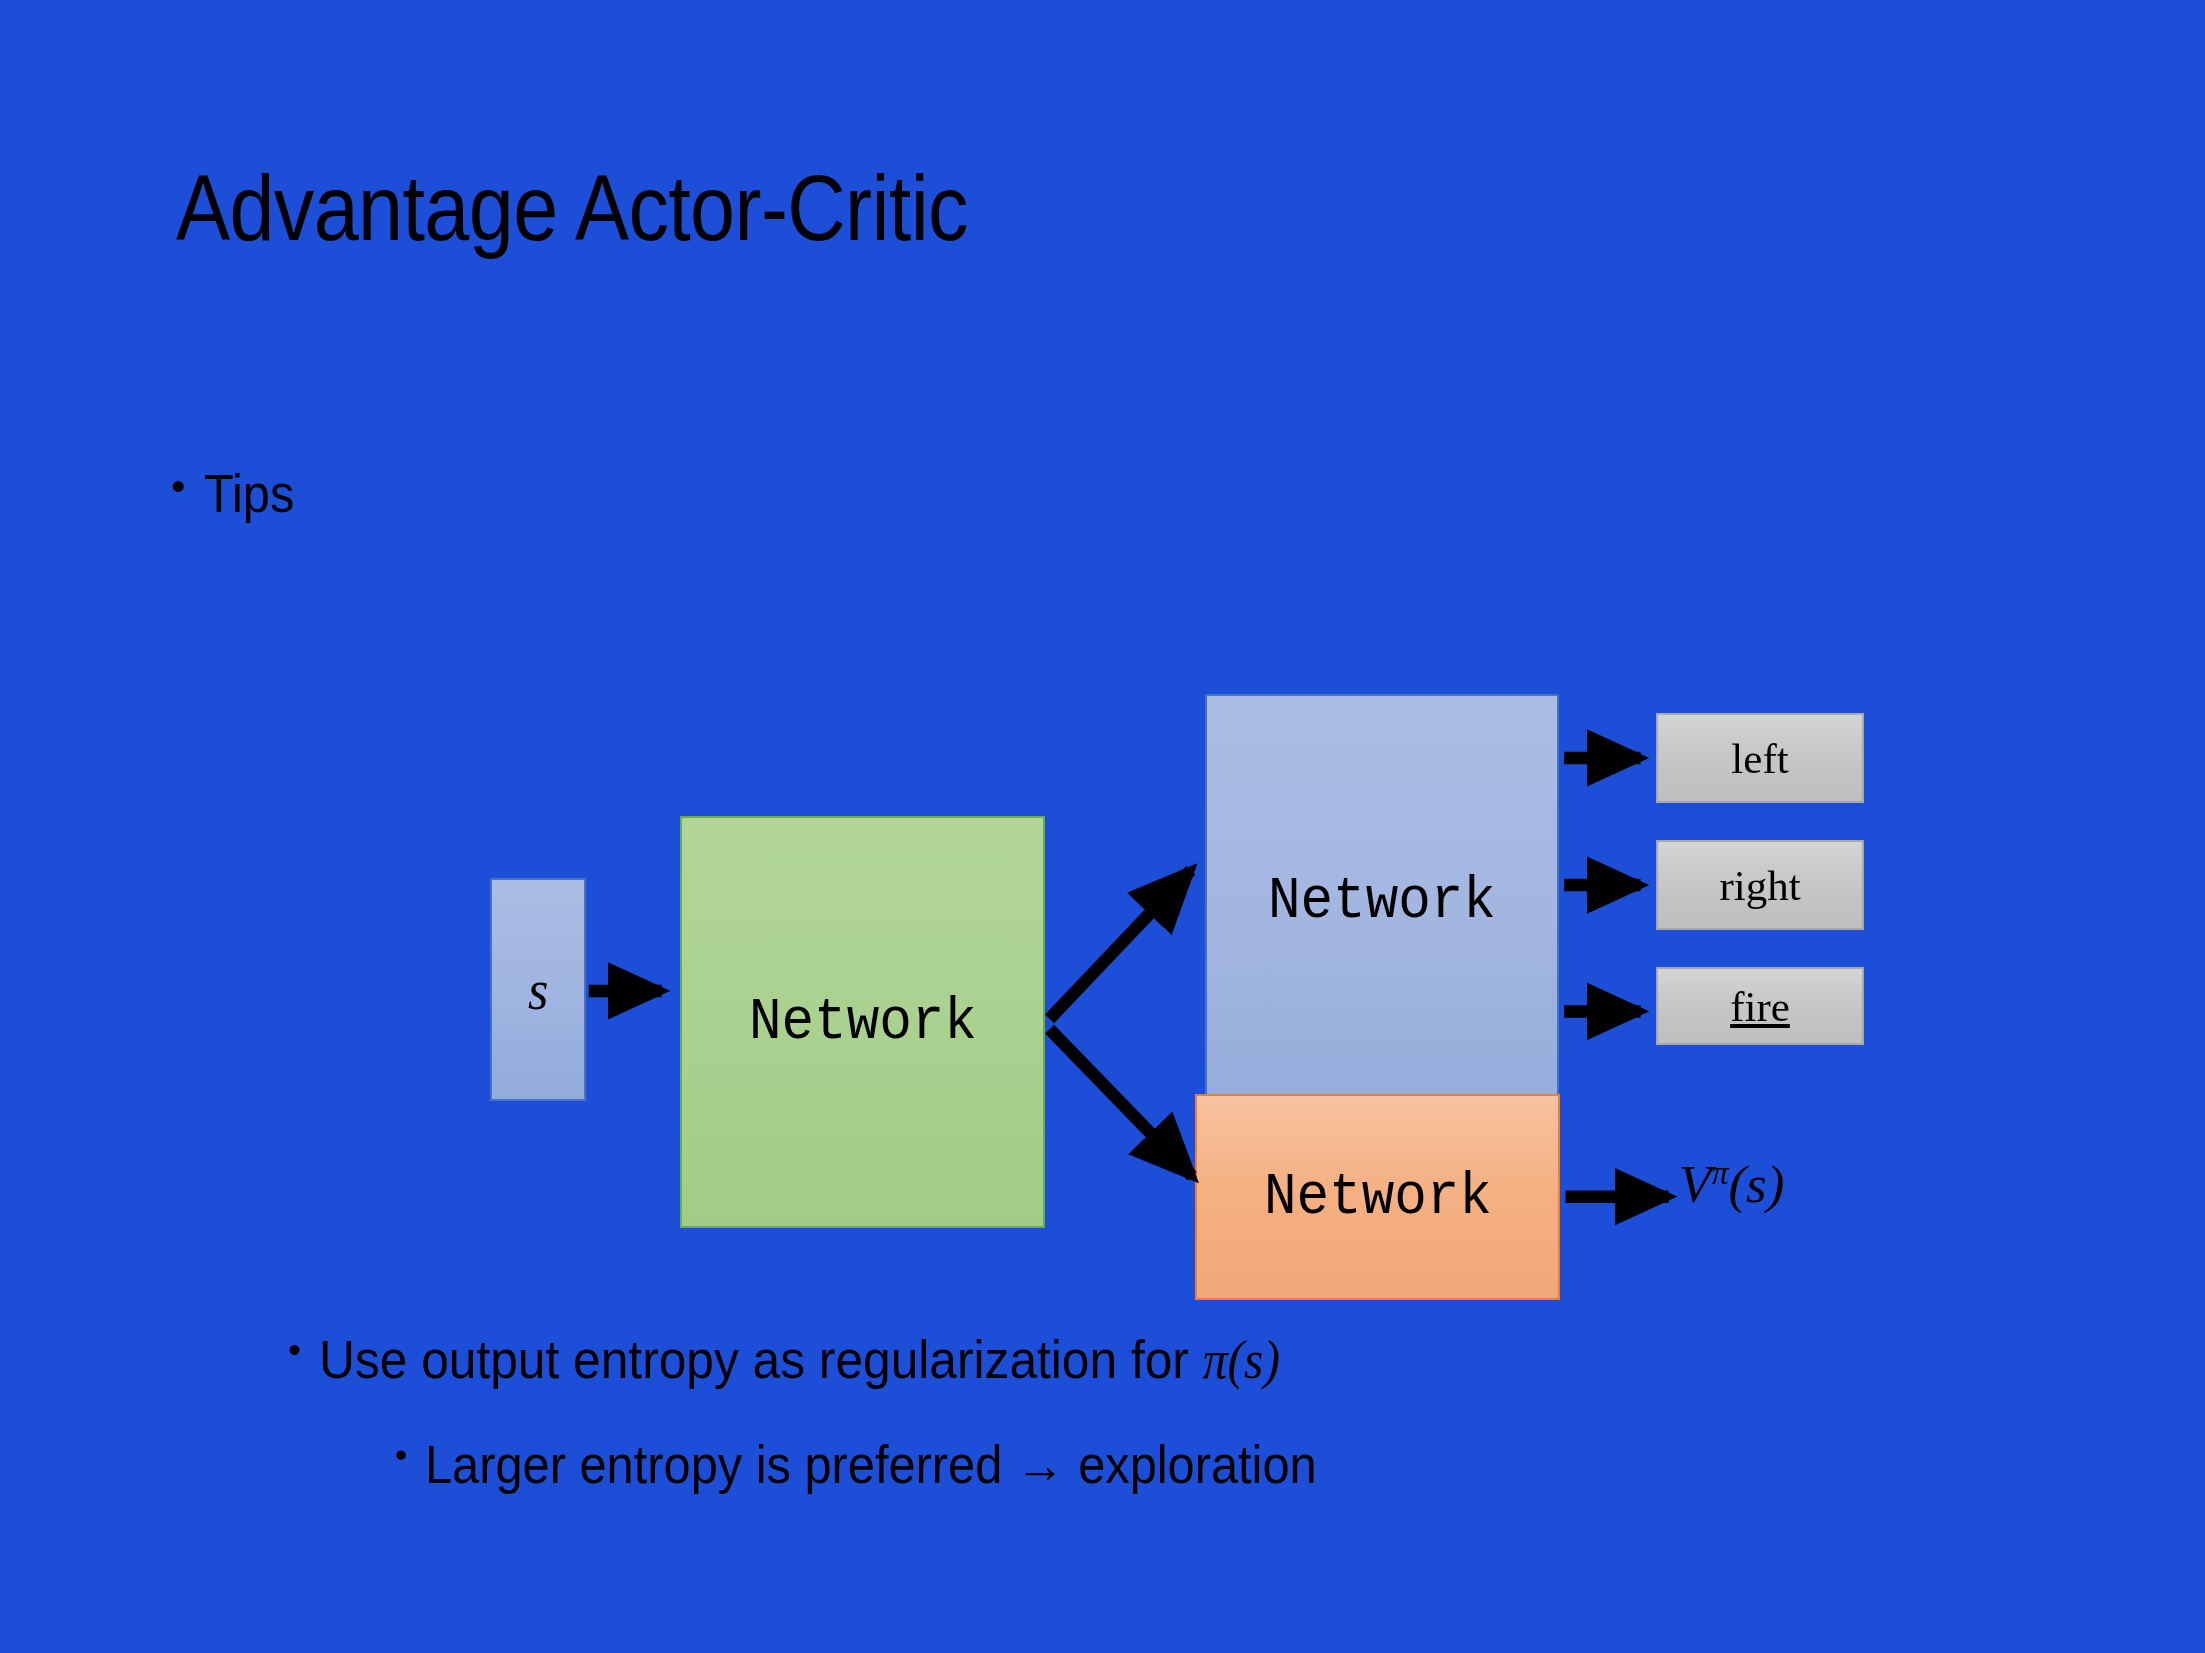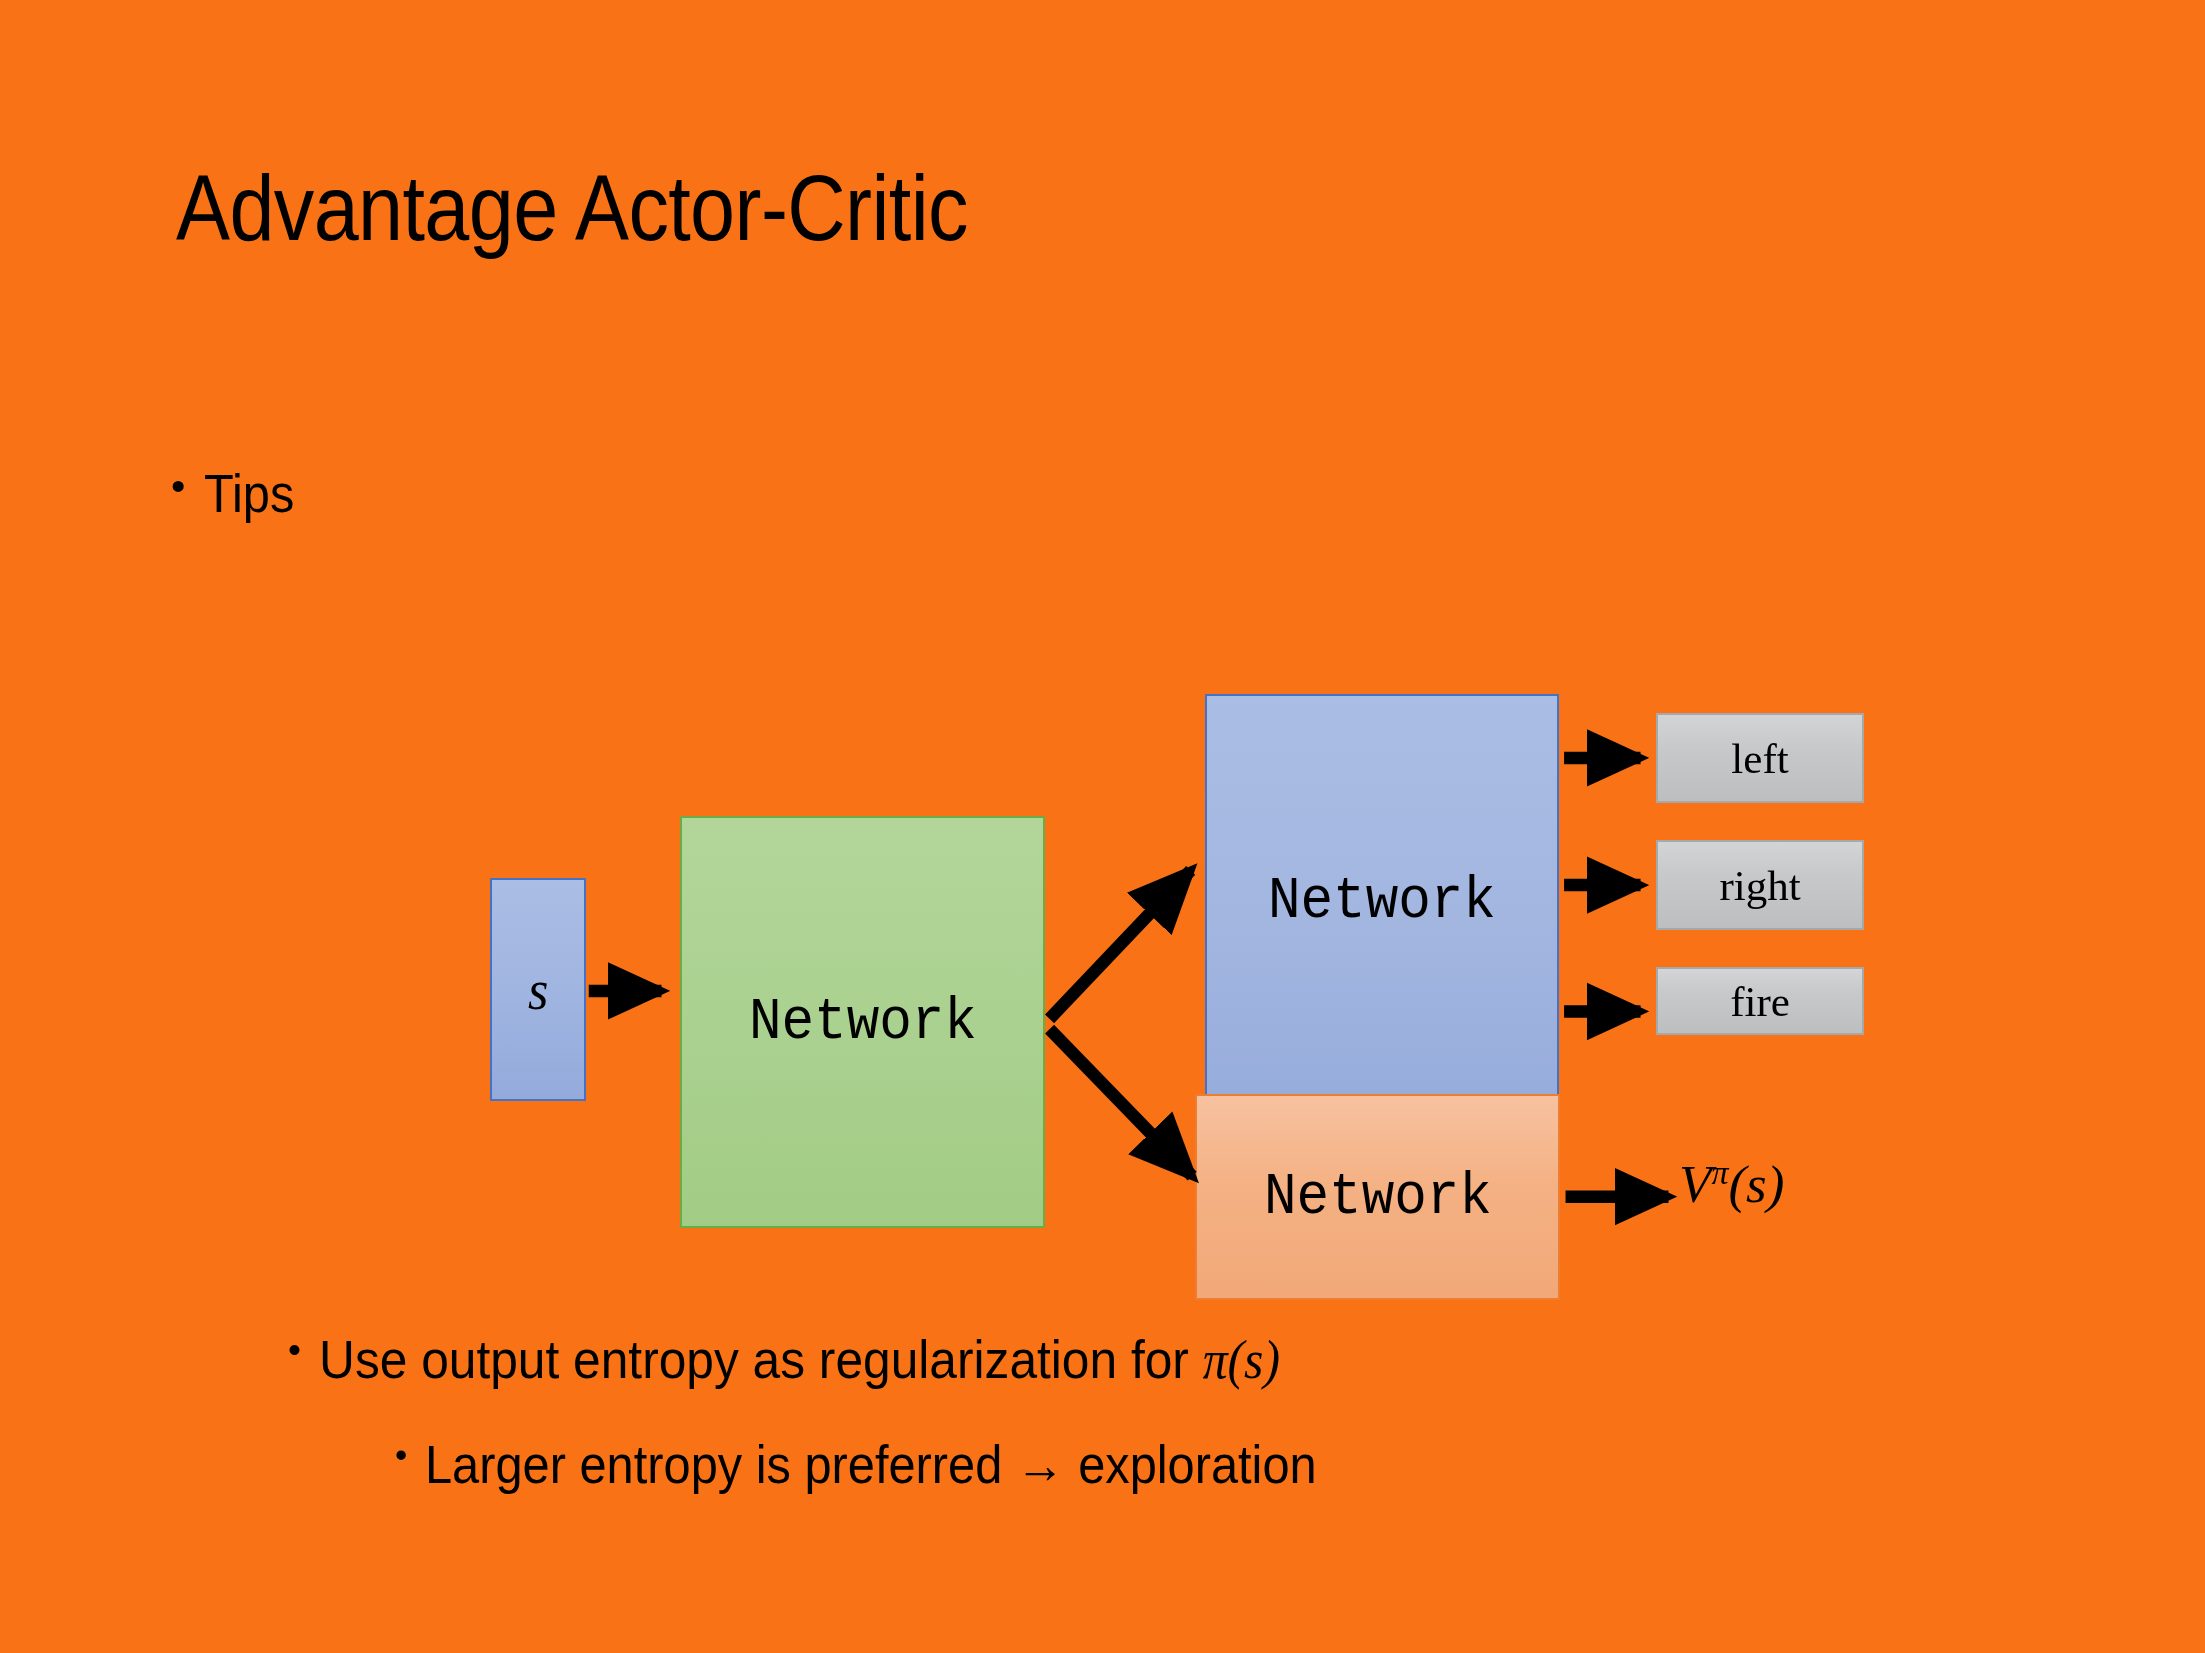--- a/index.html
+++ b/index.html
@@ -7,21 +7,21 @@
     padding: 0;
     background: #ffffff;
   }
   body {
     font-family: "Liberation Sans", sans-serif;
   }
   #slide {
     position: relative;
     width: 2205px;
     height: 1654px;
-    background: #f97316;
+    background: #1d4ed8;
     overflow: hidden;
   }
 
   
   #title {
     position: absolute;
     left: 176px;
     top: 158px;
     width: 1838px;
     font-family: "Liberation Sans", sans-serif;
@@ -172,21 +172,21 @@
     align-items: center;
     justify-content: center;
     background: linear-gradient(180deg, #d2d4d6 0%, #c6c8ca 40%, #bcbec0 100%);
     border: 2.2px solid #a6a8ab;
     font-family: "Liberation Serif", serif;
     font-size: 43px;
     color: #000000;
   }
   #out-left  { left: 1656px; top: 713px;  width: 208px; height: 90px; }
   #out-right { left: 1656px; top: 840px; width: 208px; height: 90px; }
-  #out-fire  { left: 1656px; top: 967px; width: 208px; height: 68px; }
+  #out-fire  { left: 1656px; top: 967px; width: 208px; height: 78px; text-decoration: underline; }
 
   
   #vpi-label {
     position: absolute;
     left: 1679px;
     top: 1154px;
     font-family: "Liberation Serif", serif;
     font-style: italic;
     font-size: 53px;
     color: #000000;

